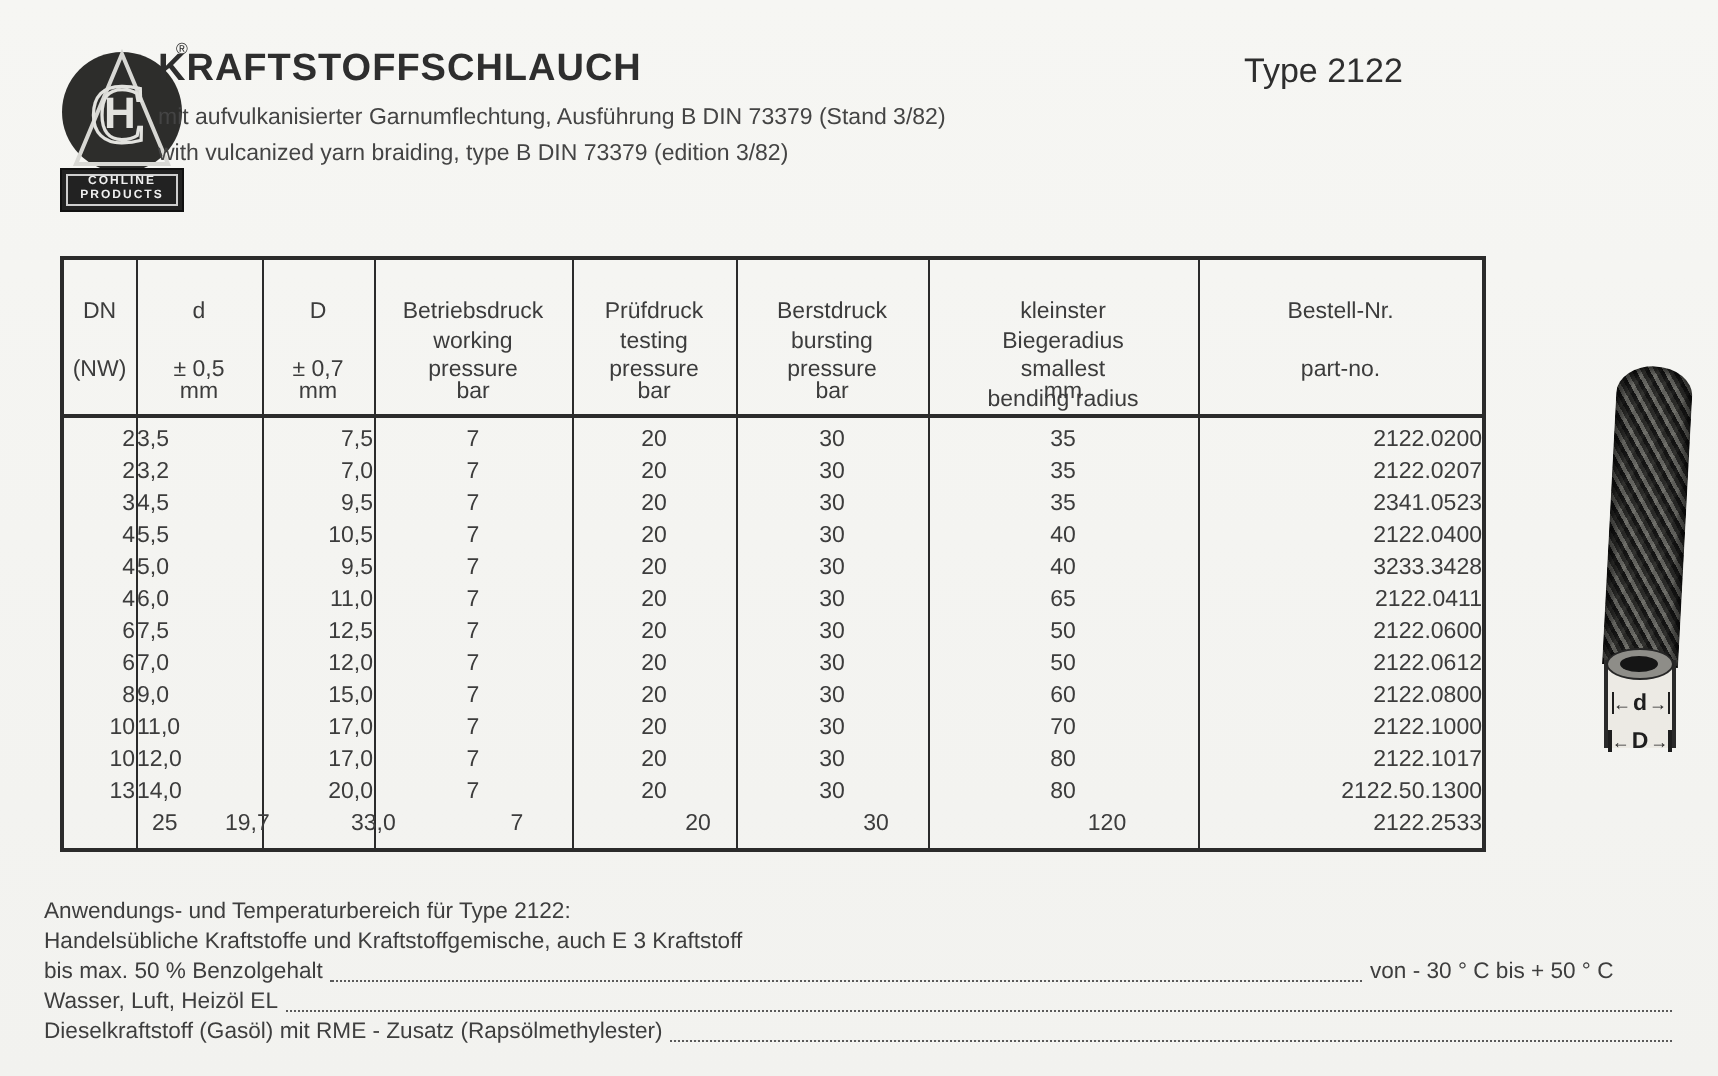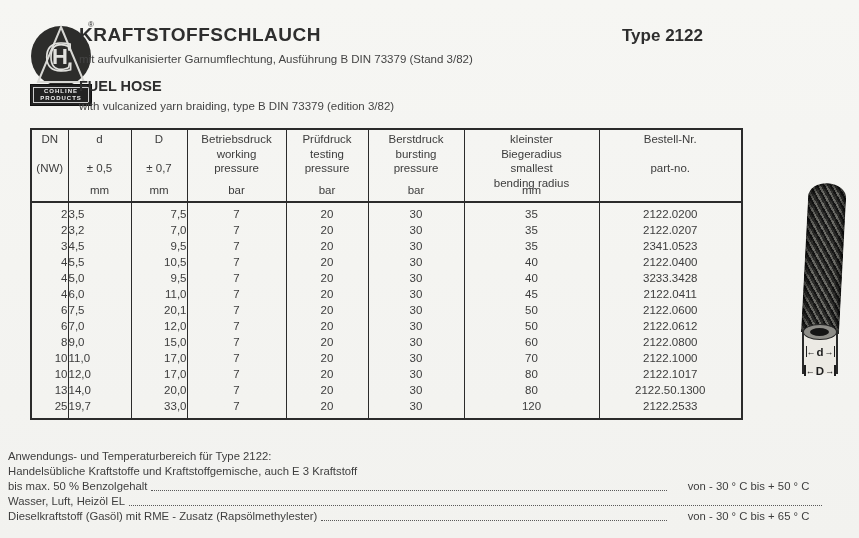--- a/index.html
+++ b/index.html
@@ -25,50 +25,50 @@
     width:100%; height:100%; border:1px solid #cfcfcf;
     display:flex; flex-direction:column; align-items:center; justify-content:center;
     color:#f0f0f0; font-size:6px; font-weight:bold; letter-spacing:1px; line-height:7px;
     white-space:pre-line; text-align:center;
   }
   .head-text { position:absolute; left:79px; top:24px; }
   .title-de { font-size:19px; font-weight:bold; color:#2e2e2e; letter-spacing:.5px; }
   .sub-de { font-size:11.5px; margin-top:7px; color:#444; }
   .title-en { font-size:14.5px; font-weight:bold; color:#2e2e2e; margin-top:13px; }
   .sub-en { font-size:11.5px; margin-top:6px; color:#444; }
-  .type-label { position:absolute; left:622px; top:26px; font-size:17px; font-weight:bold; color:#2e2e2e; }
+  .type-label { position:absolute; left:622px; top:26px; font-size:17px; font-weight:normal; color:#2e2e2e; }
 
   
   table.spec {
     position:absolute; left:30px; top:128px; width:711px;
     border-collapse:collapse; table-layout:fixed;
     border:2px solid #2b2b2b;
     background:transparent;
   }
   table.spec th {
     border-left:1.5px solid #2b2b2b; border-right:1.5px solid #2b2b2b;
     border-bottom:2px solid #2b2b2b;
     height:73px; vertical-align:top; font-weight:normal;
     font-size:11.5px; color:#3c3c3c; text-align:center;
-    padding-top:2px; position:relative;
+    padding-top:19px; position:relative;
   }
   .th-lines { white-space:pre-line; line-height:14.5px; }
   .th-unit { position:absolute; bottom:5px; left:0; right:0; text-align:center; }
   table.spec td {
     border-left:1.5px solid #2b2b2b; border-right:1.5px solid #2b2b2b;
     font-size:11.5px; color:#3c3c3c; height:16px; line-height:16px;
     padding:0;
   }
   tbody tr:first-child td { padding-top:3px; }
-  tbody tr:last-child td { padding-bottom:4px; }
+  tbody tr:last-child td { padding-bottom:4px;padding-left:44px; }
   td.c0 { text-align:right; padding-right:9px; }
   td.c1 { text-align:left; padding-right:19px; }
   td.c2 { text-align:right; padding-right:15px; }
   td.c3, td.c4, td.c5, td.c6 { text-align:center; }
-  td.c7 { text-align:center; padding-left:13px; }
+  td.c7 { text-align:right; padding-left:13px; }
 
   
   .hose-figure { position:absolute; left:784px; top:183px; width:72px; height:205px; }
   .hose-tube {
     position:absolute; left:17px; top:0; width:38px; height:150px;
     border-radius:19px 19px 0 0 / 14px 14px 0 0;
     transform:rotate(3deg); transform-origin:50% 100%;
     background:
       repeating-linear-gradient(58deg, rgba(15,15,15,.85) 0 2px, rgba(110,110,105,.8) 2px 4px, rgba(40,40,38,.85) 4px 6px),
       repeating-linear-gradient(-58deg, #2a2a28 0 2px, #6e6e68 2px 4px, #3a3a38 4px 6px);
@@ -91,24 +91,24 @@
     position:absolute; display:flex; align-items:center; justify-content:center;
     font-size:10px; color:#1e1e1e; line-height:10px;
   }
   .dim-d { left:22px; top:163px; width:28px; }
   .dim-D { left:14px; top:182px; width:44px; }
   .dim-label { font-size:11.5px; font-weight:bold; margin:0 1px; }
   .dim-arrow { font-size:9px; }
   .dim-tick { width:1.5px; height:11px; background:#1e1e1e; }
 
   
-  .notes { position:absolute; left:8px; top:449px; width:818px; font-size:11.3px; color:#3e3e3e; }
+  .notes { position:absolute; left:22px; top:449px; width:818px; font-size:11.3px; color:#3e3e3e; }
   .note-heading { line-height:15px; }
   .note-intro { line-height:15px; }
-  .note-line { display:flex; align-items:flex-end; line-height:15px;text-align:center; }
+  .note-line { display:flex; align-items:flex-end; line-height:15px; }
   .note-medium { white-space:nowrap; }
   .note-leader { flex:1 1 auto; border-bottom:1.6px dotted #5a5a5a; margin:0 4px 3px 4px; min-width:12px; }
   .note-range { white-space:nowrap; width:155px; }
 </style>
 </head>
 <body>
 
 <div class="page">
 
   <div class="logo-wrap">
@@ -121,21 +121,20 @@
     <span class="logo-reg">®</span>
     <div class="logo-banner">
       <div class="logo-banner-inner">COHLINE
 PRODUCTS</div>
     </div>
   </div>
 
   <div class="head-text">
     <div class="title-de">KRAFTSTOFFSCHLAUCH</div>
     <div class="sub-de">mit aufvulkanisierter Garnumflechtung, Ausführung B DIN 73379 (Stand 3/82)</div>
-    <div class="title-en">FUEL HOSE</div>
     <div class="sub-en">with vulcanized yarn braiding, type B DIN 73379 (edition 3/82)</div>
   </div>
 
   <div class="type-label">Type 2122</div>
 
   <table class="spec">
     <colgroup>
       <col style="width:37px">
         <col style="width:63px">
         <col style="width:56px">
@@ -249,27 +248,27 @@
           <td class="c6">40</td>
           <td class="c7">3233.3428</td>
         </tr>
         <tr>
           <td class="c0">4</td>
           <td class="c1">6,0</td>
           <td class="c2">11,0</td>
           <td class="c3">7</td>
           <td class="c4">20</td>
           <td class="c5">30</td>
-          <td class="c6">45</td>
+          <td class="c6">65</td>
           <td class="c7">2122.0411</td>
         </tr>
         <tr>
           <td class="c0">6</td>
           <td class="c1">7,5</td>
-          <td class="c2">20,1</td>
+          <td class="c2">12,5</td>
           <td class="c3">7</td>
           <td class="c4">20</td>
           <td class="c5">30</td>
           <td class="c6">50</td>
           <td class="c7">2122.0600</td>
         </tr>
         <tr>
           <td class="c0">6</td>
           <td class="c1">7,0</td>
           <td class="c2">12,0</td>
@@ -362,17 +361,16 @@
       <span class="note-leader"></span>
       <span class="note-range">von - 30 ° C bis + 50 ° C</span>
     </div>
     <div class="note-line">
       <span class="note-medium">Wasser, Luft, Heizöl EL</span>
       <span class="note-leader"></span>
     </div>
     <div class="note-line">
       <span class="note-medium">Dieselkraftstoff (Gasöl) mit RME - Zusatz (Rapsölmethylester)</span>
       <span class="note-leader"></span>
-      <span class="note-range">von - 30 ° C bis +  65 ° C</span>
     </div>
   </div>
 
 </div>
 
 </body></html>

